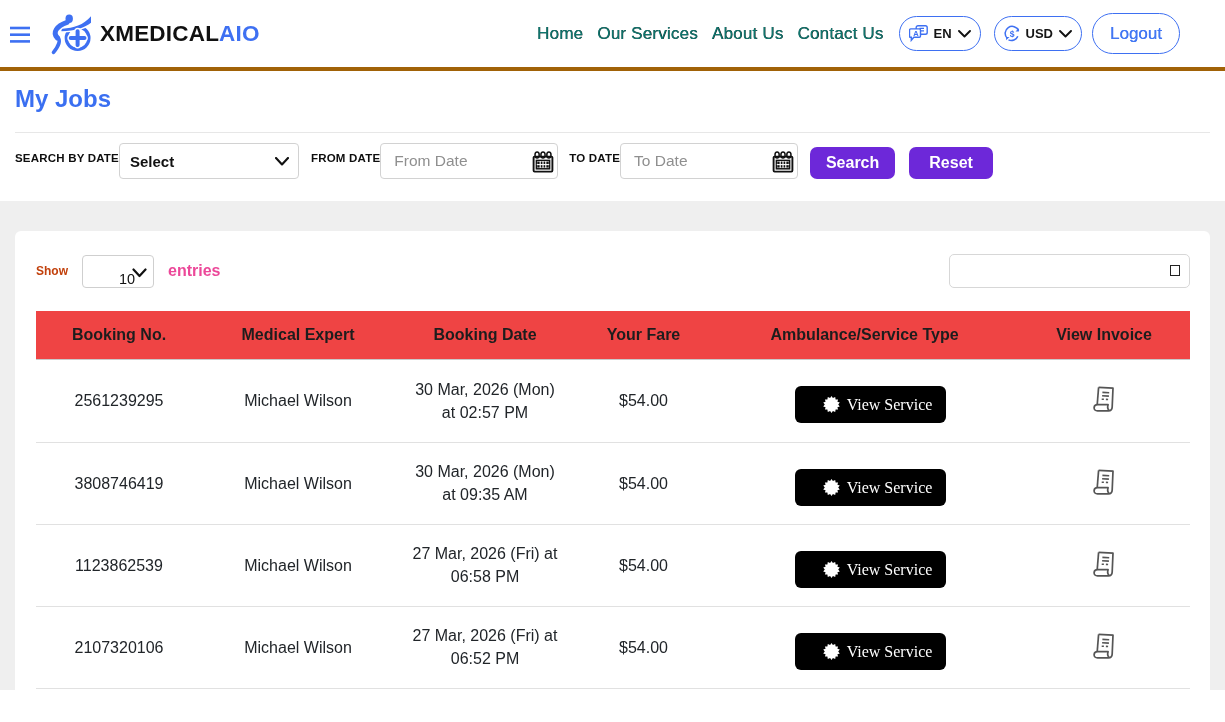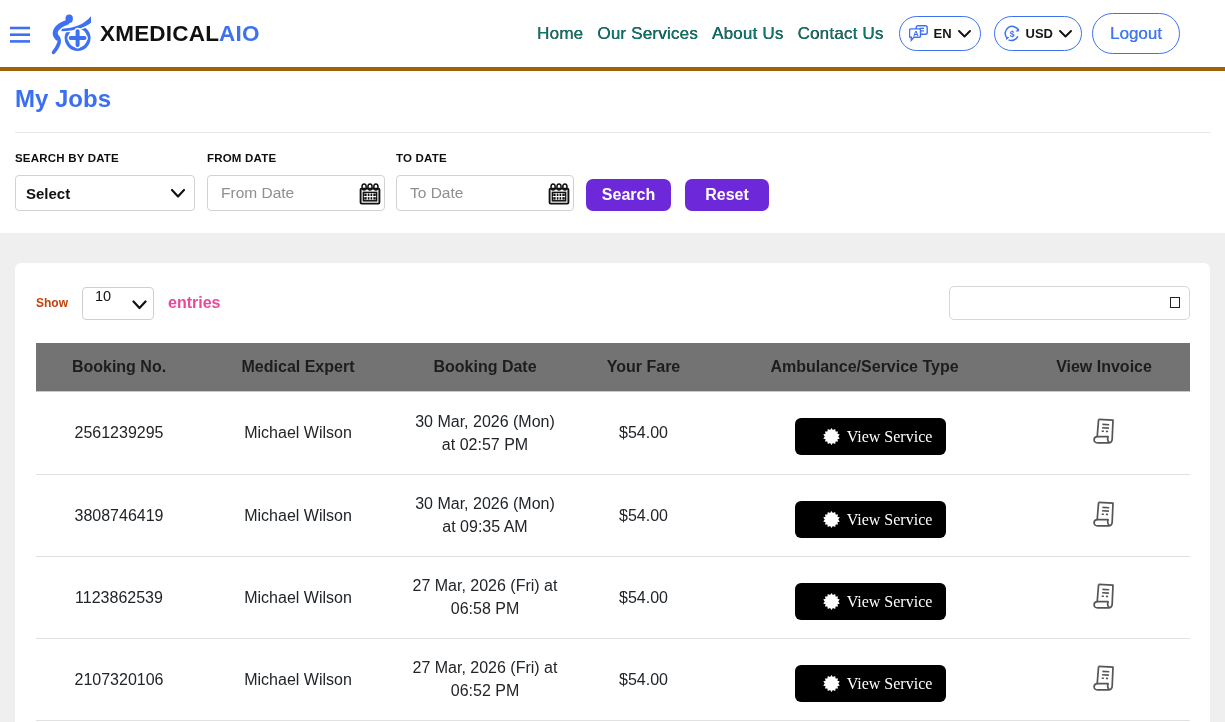--- a/index.html
+++ b/index.html
@@ -28,21 +28,21 @@
 .logout { height:41px; border:1.5px solid #3e70f2; border-radius:50px;
   margin-left:10px; display:flex; align-items:center; justify-content:center;
   width:88px; color:#4277f3; font-size:17px; font-weight:500; text-shadow:.2px 0 0 #4277f3; }
 
 
 .filters { padding:0 15px; }
 .filters h2 { margin-top:14px; font-size:24px; line-height:28px; font-weight:700;
   color:#3a6ff1; }
 .filters hr { border:none; border-top:1px solid #e7e7e7; margin:19px 0 0 0; }
 .frow { display:flex; align-items:flex-end; margin-top:0; }
-.fcol { display:flex; flex-direction:column; }
+.fcol { display:flex; flex-direction:row; }
 .fcol label { font-size:11.5px; font-weight:700; letter-spacing:.2px; color:#0e0e0e;
   margin:19px 0 0 0; height:13px; }
 .ctrl { margin-top:10px; height:36px; border:1px solid #d2d2d2; border-radius:4px;
   background:#fff; display:flex; align-items:center; position:relative; }
 .sel-main { width:180px; }
 .sel-main .stext { font-size:15px; font-weight:700; color:#111; margin-left:10px; }
 .sel-main svg { position:absolute; right:9px; top:13px; }
 .dinp { width:178px; }
 .dinp .ph { font-size:15.5px; color:#8f8f8f; margin-left:13px; }
 .dinp svg.cal { position:absolute; right:3px; top:7px; }
@@ -53,32 +53,32 @@
 .btn-search { width:85px; } .btn-reset { width:84px; }
 .filters .pad-bottom { height:22px; }
 
 
 .graybg { background:#efefef; padding:30px 15px 0 15px; height:489px; }
 .card { background:#fff; border-radius:6px; width:1195px; height:500px;
   padding:23px 20px 0 21px; }
 .toolbar { display:flex; align-items:center; height:34px; }
 .toolbar .show { font-size:12px; font-weight:700; color:#c2410c; }
 .sel10 { width:72px; height:33px; border:1px solid #cfcfcf; border-radius:4px;
-  margin:0 14px 0 14px; position:relative; display:flex; align-items:flex-start; }
+  margin:0 14px 0 14px; position:relative; display:flex; align-items:flex-end;padding-left:24px; }
 .sel10 .v { font-size:14.5px; color:#111; margin-left:12px; }
 .sel10 svg { position:absolute; right:6px; top:12px; }
 .toolbar .entries { font-size:16px; font-weight:700; color:#ec4899; }
 .sbox { margin-left:auto; width:241px; height:34px; border:1px solid #d7d7d7;
   border-radius:5px; position:relative; background:#fff; }
 .sbox .tofu { position:absolute; right:9px; top:10px; width:10px; height:11px;
   border:1.6px solid #222; }
 
 
 table { width:1154px; border-collapse:collapse; table-layout:fixed; margin-top:23px; }
-th { background:#737373; height:48px; font-size:16px; font-weight:700; color:#1d1d1d;
+th { background:#ef4444; height:48px; font-size:16px; font-weight:700; color:#1d1d1d;
   border-bottom:1px solid #c9c9c9; vertical-align:middle; text-align:center; }
 tbody tr:first-child td { height:83px; }
 td { height:82px; border-bottom:1px solid #e1e1e1; vertical-align:middle;
   text-align:center; font-size:16px; color:#212529; line-height:23px; }
 td > svg { position:relative; top:2px; }
 .vs-btn { width:151px; height:37px; background:#000; border-radius:6px; color:#fff;
   margin:0 auto; display:flex; align-items:center; justify-content:center;
   font-family:"Liberation Serif", serif; font-size:16px; position:relative; left:6px; top:4px;padding-left:14px; }
 .vs-btn svg { margin-right:7px; }
 </style>

